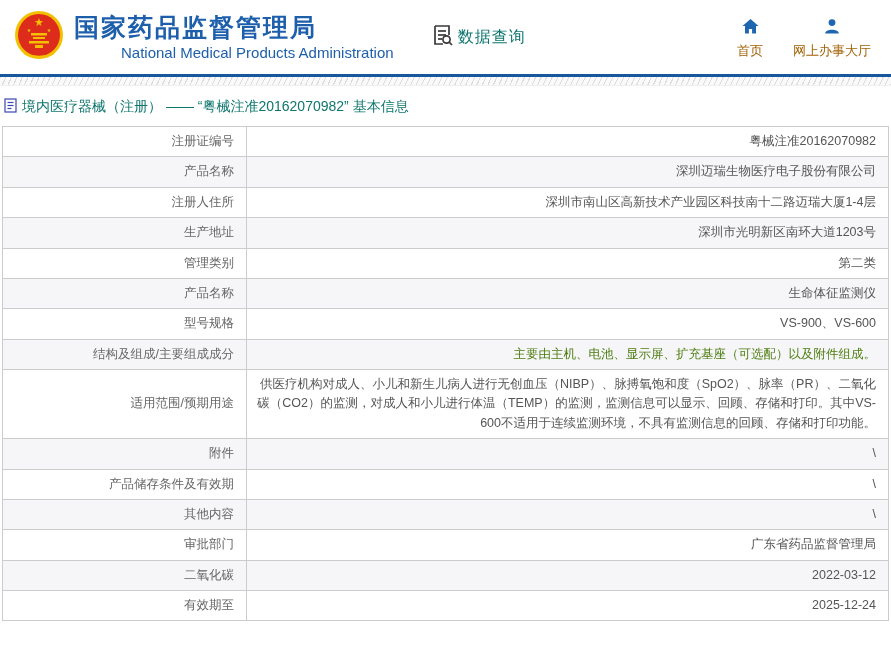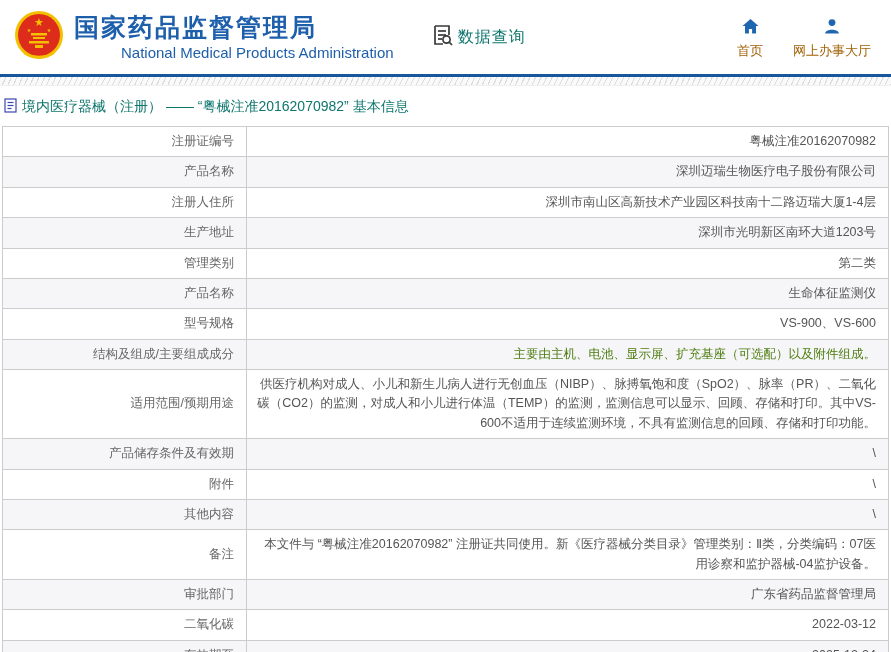--- a/index.html
+++ b/index.html
@@ -209,34 +209,30 @@
         </tr>
         <tr>
           <th><span>结构及组成/主要组成成分</span></th>
           <td style="color: #4d7c0f;"><span>主要由主机、电池、显示屏、扩充基座（可选配）以及附件组成。</span></td>
         </tr>
         <tr>
           <th><span>适用范围/预期用途</span></th>
           <td><span>供医疗机构对成人、小儿和新生儿病人进行无创血压（NIBP）、脉搏氧饱和度（SpO2）、脉率（PR）、二氧化碳（CO2）的监测，对成人和小儿进行体温（TEMP）的监测，监测信息可以显示、回顾、存储和打印。其中VS-600不适用于连续监测环境，不具有监测信息的回顾、存储和打印功能。</span></td>
         </tr>
         <tr>
+          <th><span>附件</span></th>
+          <td><span>\</span></td>
+        </tr>
+        <tr>
           <th><span>产品储存条件及有效期</span></th>
           <td><span>\</span></td>
         </tr>
         <tr>
-          <th><span>附件</span></th>
-          <td><span>\</span></td>
-        </tr>
-        <tr>
           <th><span>其他内容</span></th>
           <td><span>\</span></td>
-        </tr>
-        <tr>
-          <th><span>备注</span></th>
-          <td><span>本文件与 “粤械注准20162070982” 注册证共同使用。新《医疗器械分类目录》管理类别：Ⅱ类，分类编码：07医用诊察和监护器械-04监护设备。</span></td>
         </tr>
         <tr>
           <th><span>审批部门</span></th>
           <td><span>广东省药品监督管理局</span></td>
         </tr>
         <tr>
           <th><span>二氧化碳</span></th>
           <td><span>2022-03-12</span></td>
         </tr>
         <tr>

